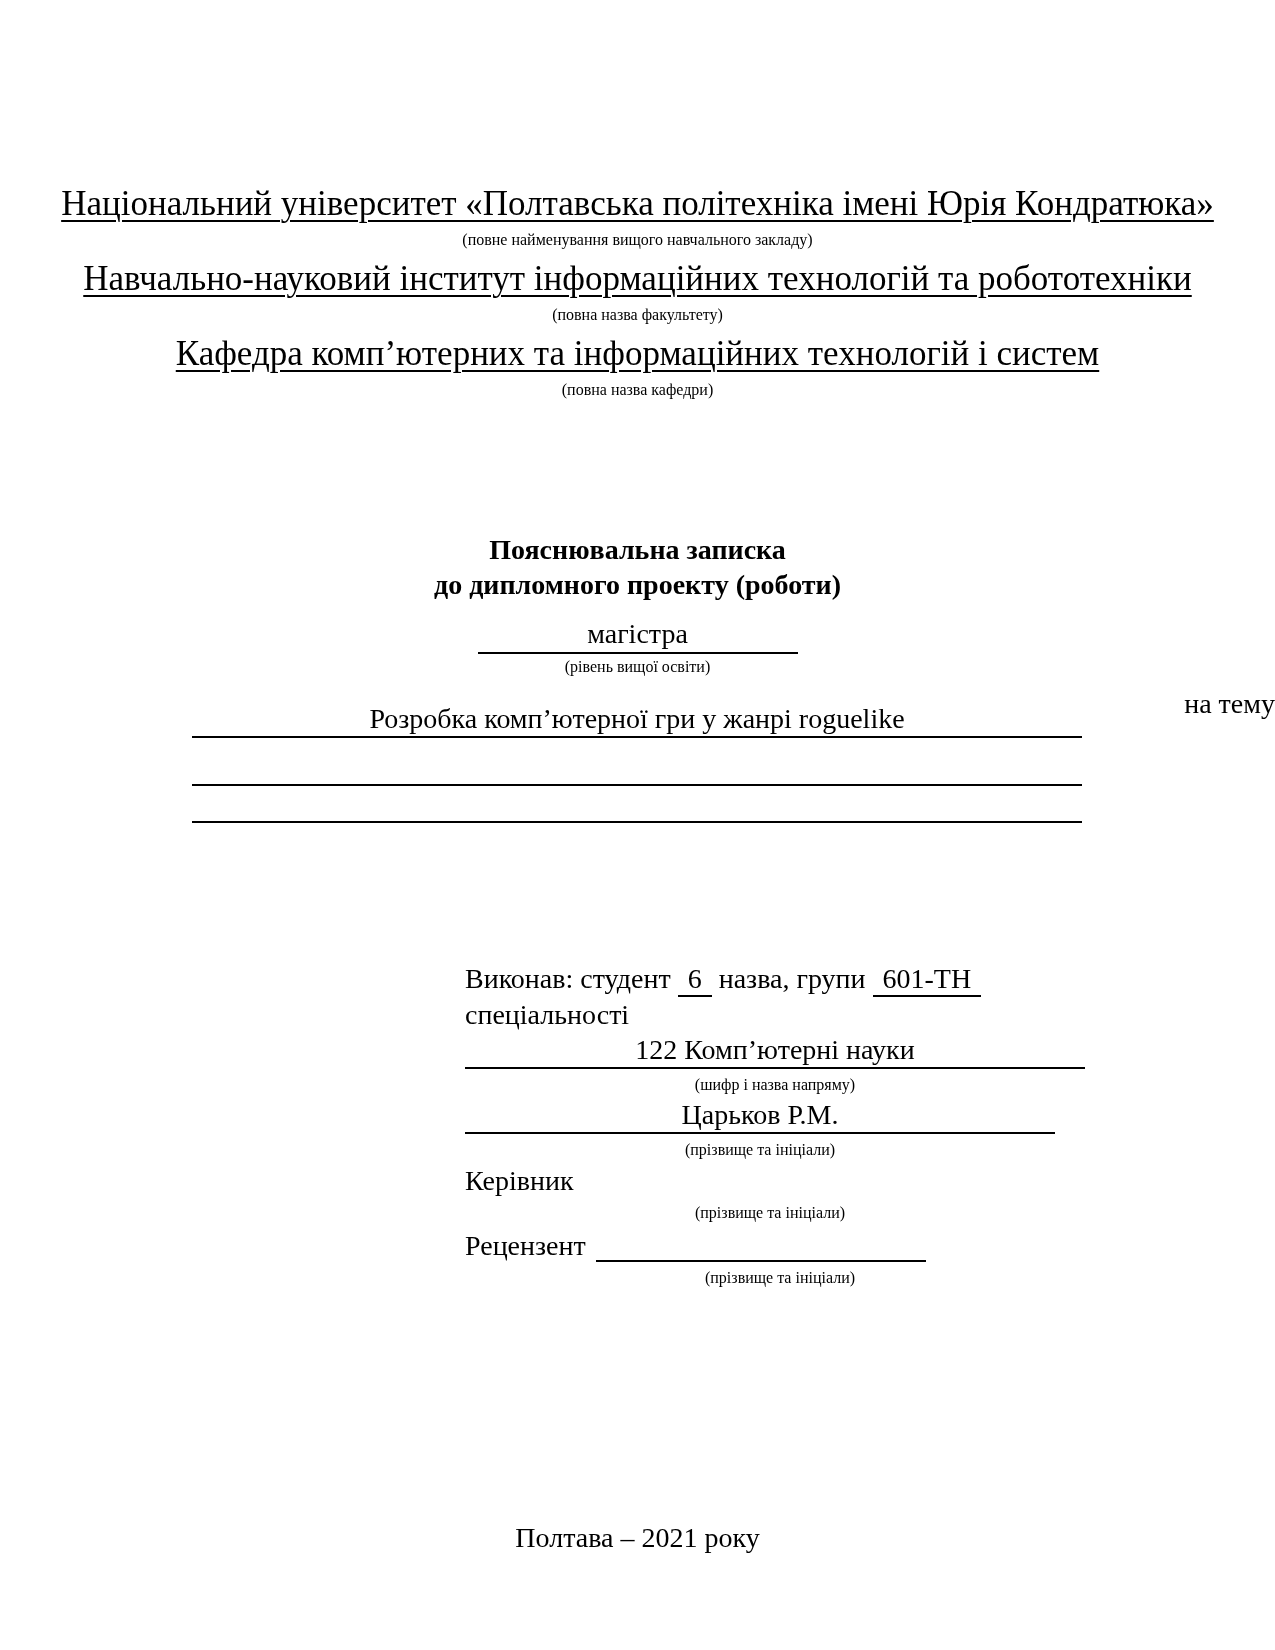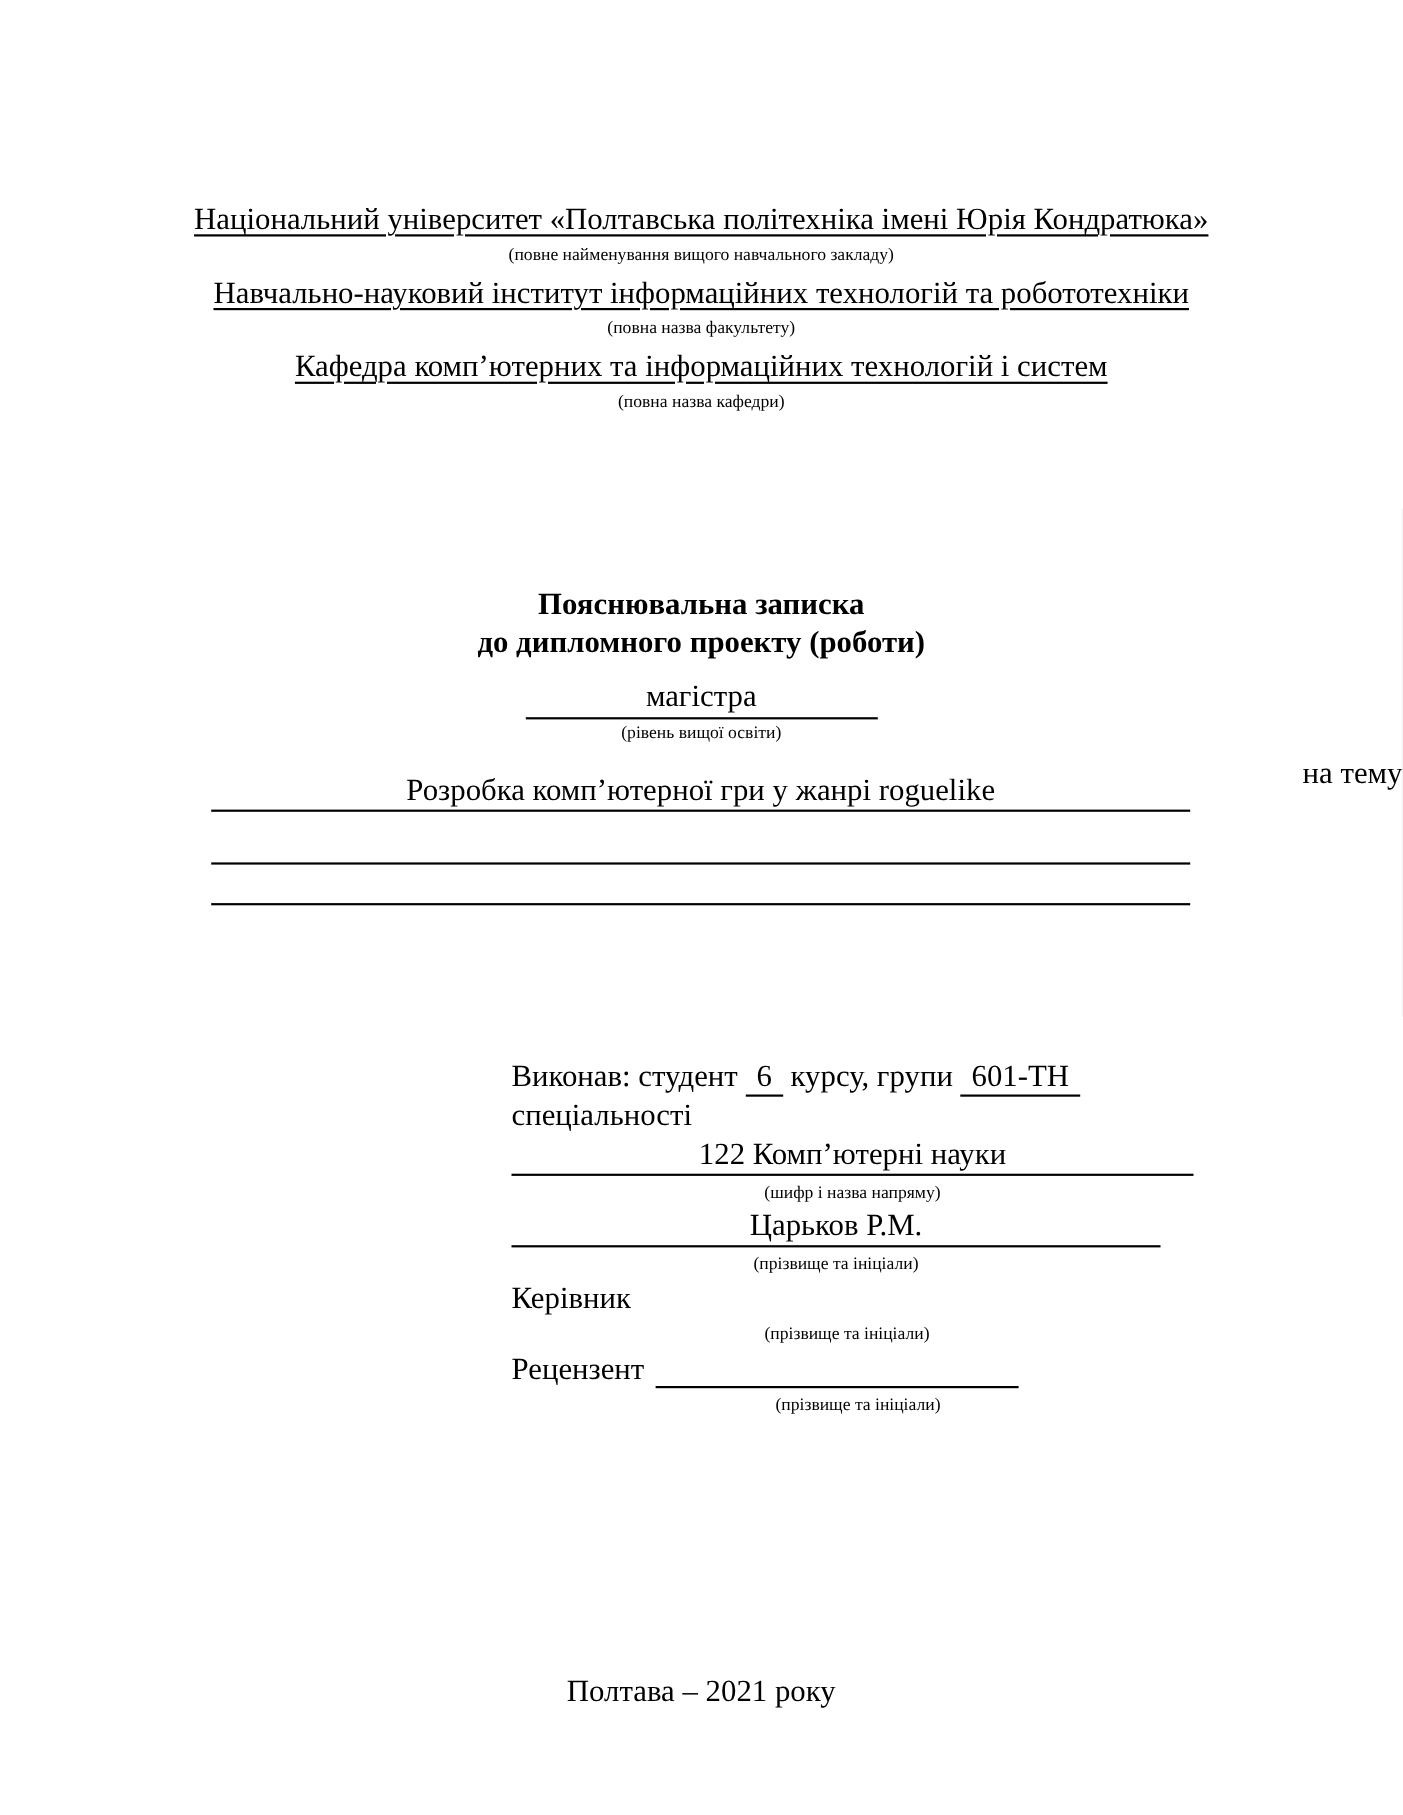--- a/index.html
+++ b/index.html
@@ -16,21 +16,21 @@
 
   
   .header {
     position: absolute;
     top: 184px;
     left: 0;
     width: 100%;
     text-align: center;
   }
   .h-line {
-    font-size: 28px;
+    font-size: 35px;
     line-height: 1.15;
     text-decoration: underline;
     text-underline-offset: 5px;
     text-decoration-thickness: 2px;
   }
   .caption {
     font-size: 16px;
     line-height: 1.3;
     margin-top: 6px;
     margin-bottom: 8px;
@@ -171,21 +171,21 @@
   <div class="topic-lines">
     <div class="topic-line">Розробка комп’ютерної гри у жанрі roguelike</div>
     <div class="blank-line"></div>
     <div class="blank-line"></div>
   </div>
 
   <div class="author-block">
     <div class="a-row">
       <span>Виконав: студент</span>
       <span class="u-inline">6</span>
-      <span>курсу, групи</span>
+      <span>назва, групи</span>
       <span class="u-inline">601-ТН</span>
     </div>
 
     <div class="a-row">спеціальності</div>
 
     <div class="fill-line fill-wide">122 Комп’ютерні науки</div>
     <div class="a-caption cap-specialty">(шифр і назва напряму)</div>
 
     <div class="fill-line fill-name">Царьков Р.М.</div>
     <div class="a-caption cap-name">(прізвище та ініціали)</div>

